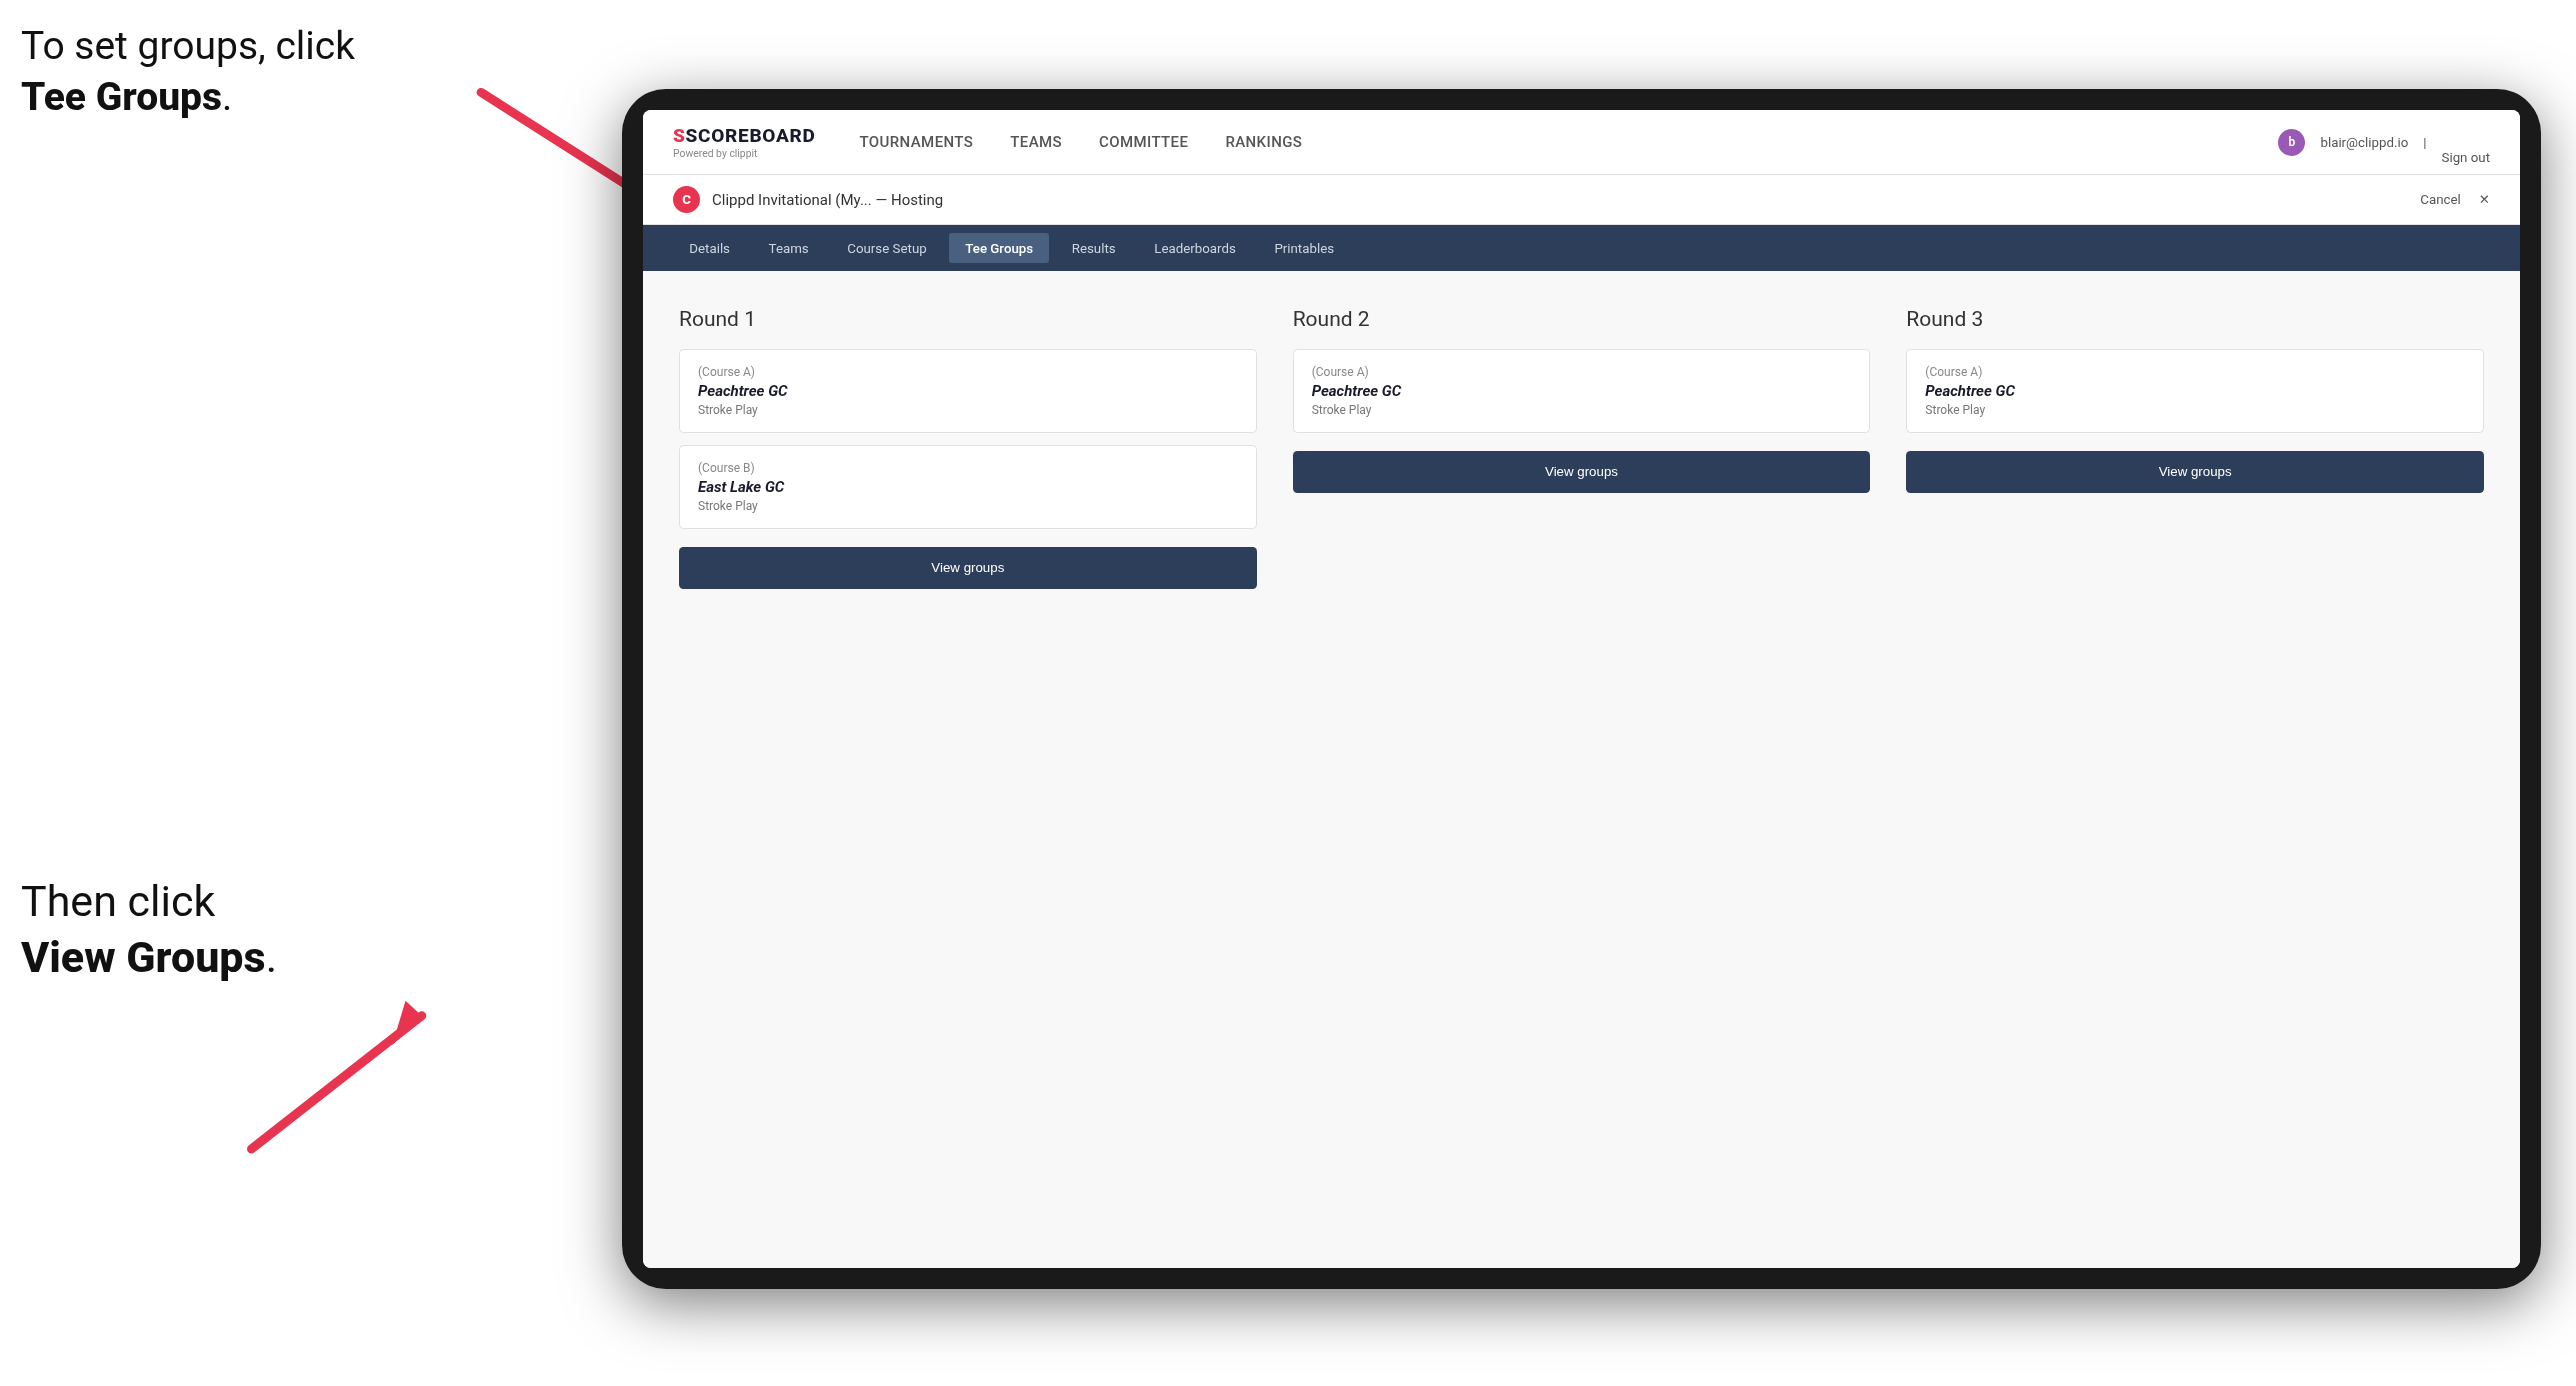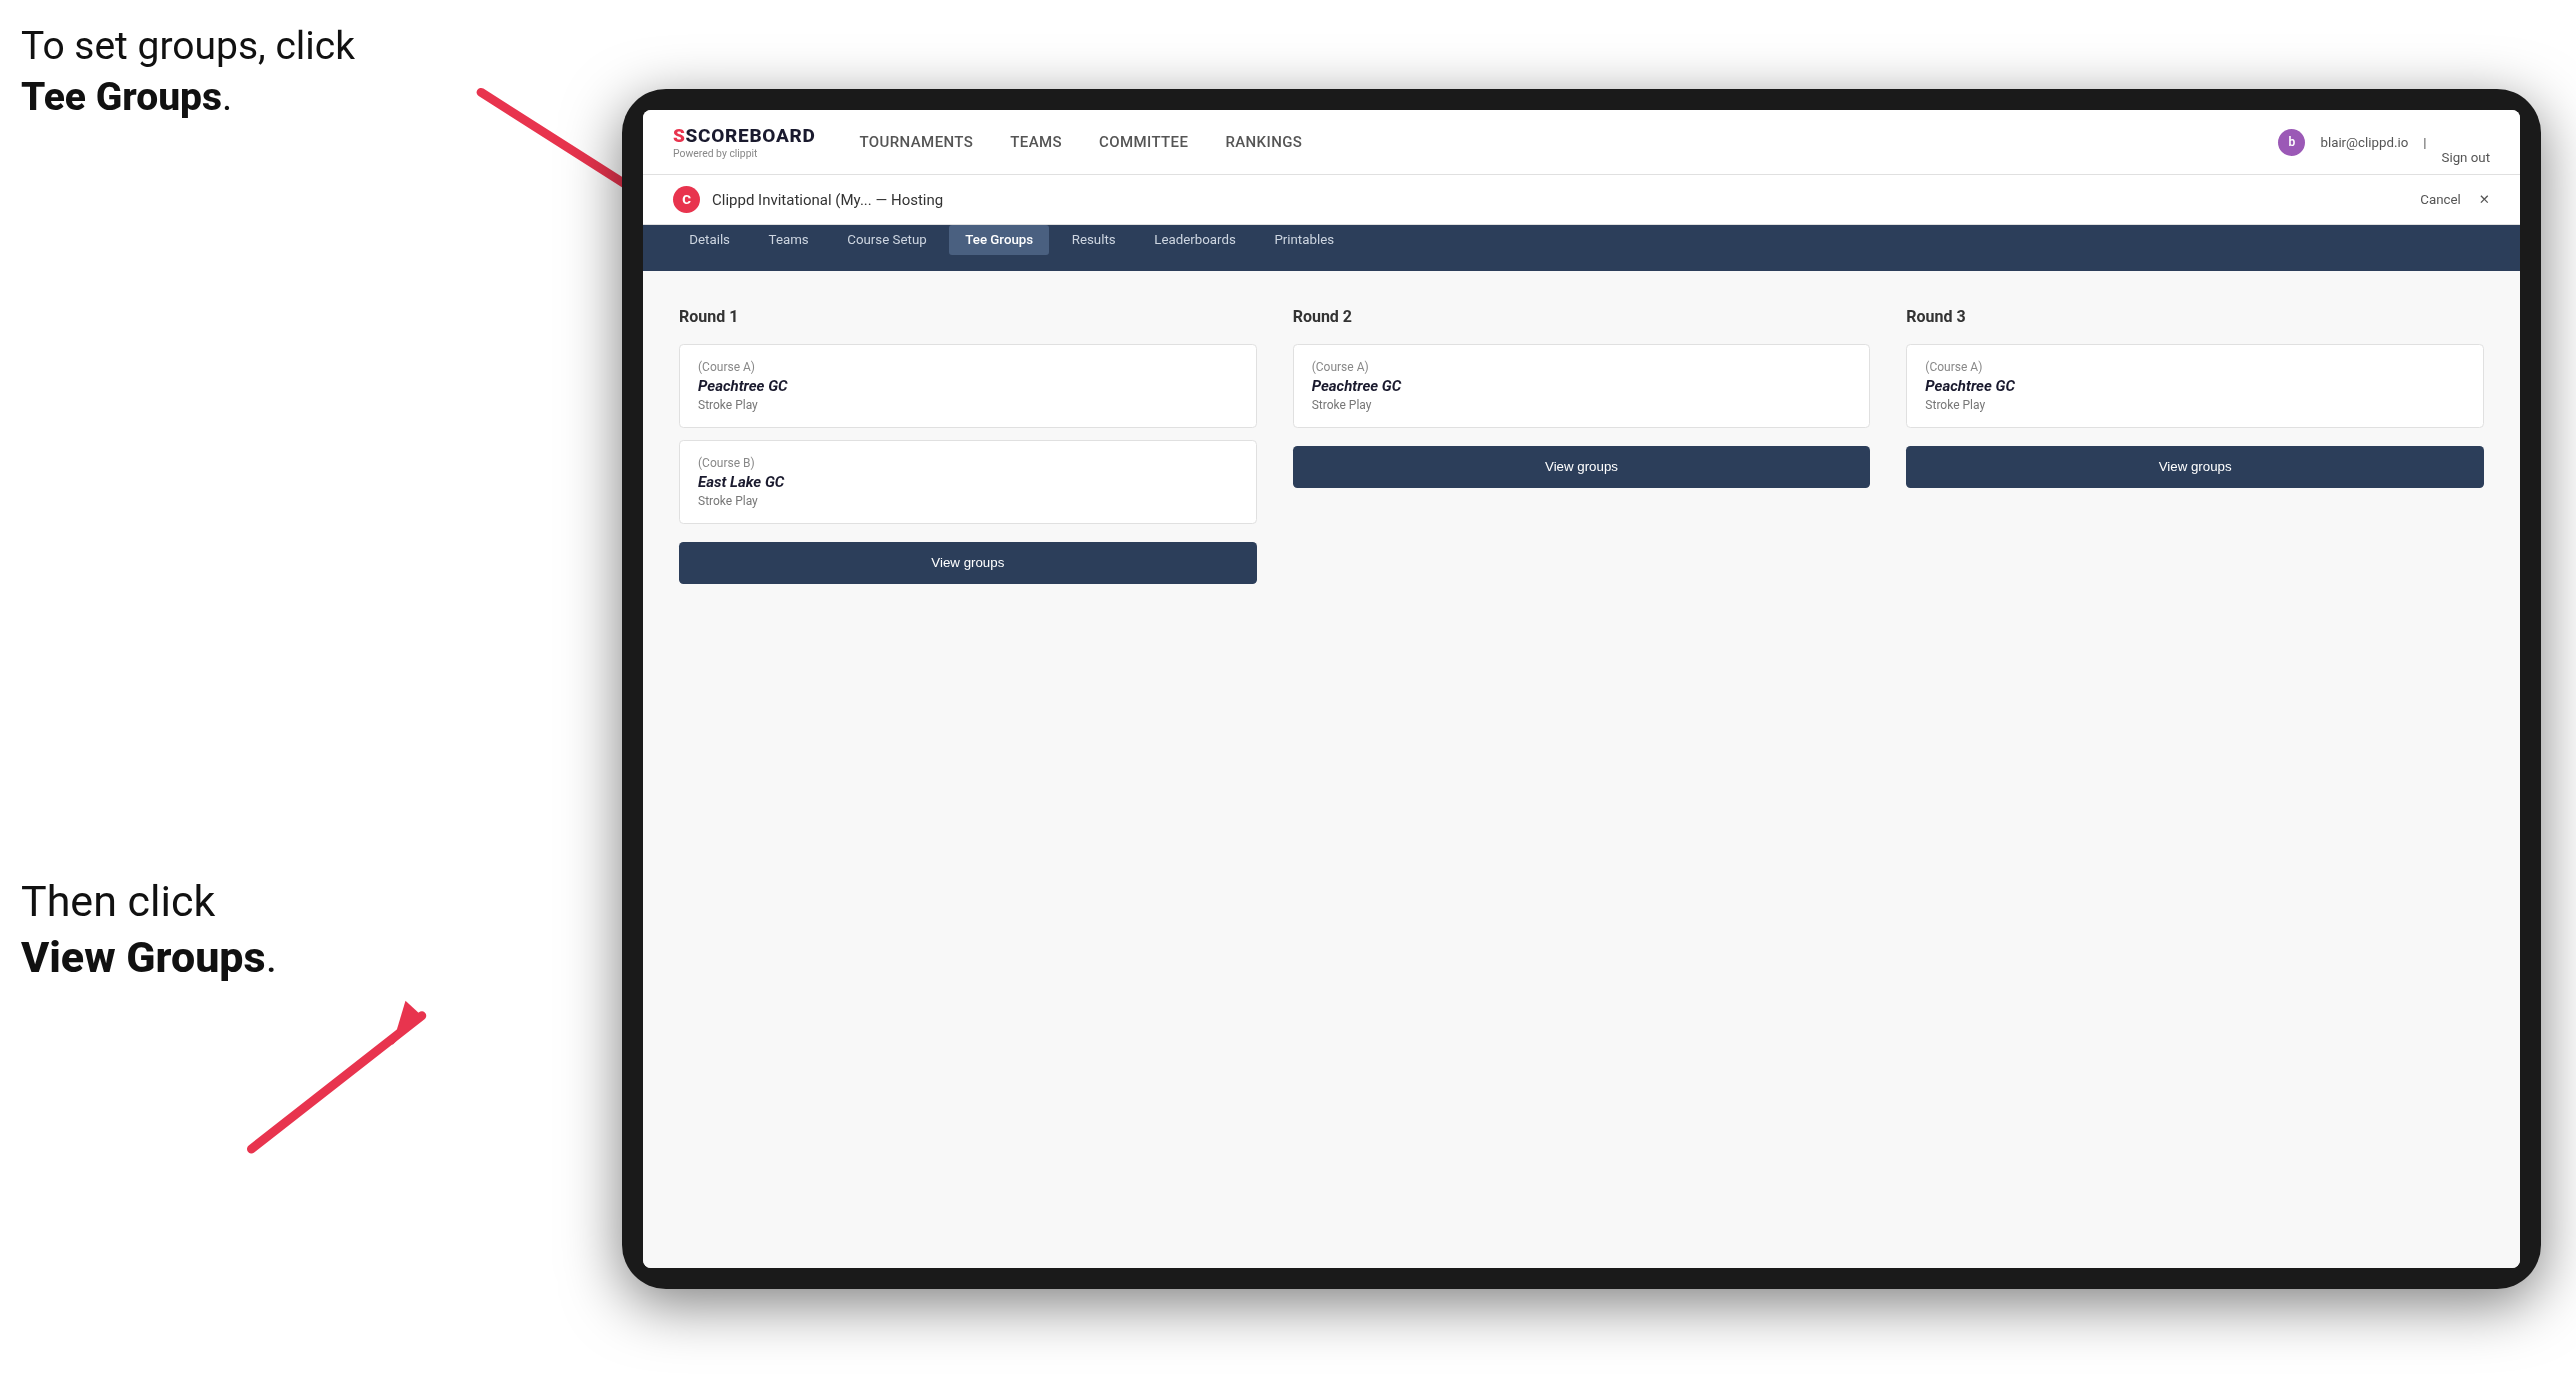--- a/index.html
+++ b/index.html
@@ -196,21 +196,21 @@
       cursor: pointer;
       display: flex;
       align-items: flex-end;
       gap: 18px;
     }
 
     
     .sub-tabs {
       background: #2c3e5a;
       display: flex;
-      align-items: flex-start;
+      align-items: center;
       height: 46px;
       flex-shrink: 0;
       padding: 0 30px;
       gap: 6px;
     }
 
     .sub-tab {
       padding: 7.4px 16.3px;
       font-size: 13.3px;
       color: #cdd5e0;
@@ -239,23 +239,23 @@
       gap: 36px;
     }
 
     .round-column {
       display: flex;
       flex-direction: column;
       gap: 12px;
     }
 
     .round-title {
-      font-size: 16px;
+      font-size: 21px;
       color: #333;
-      font-weight: 700;
+      font-weight: 400;
       margin-bottom: 6px;
     }
 
     .course-card {
       background: #ffffff;
       border: 0.7px solid #e0e0e0;
       border-radius: 4.4px;
       padding: 15px 18px;
     }
 

